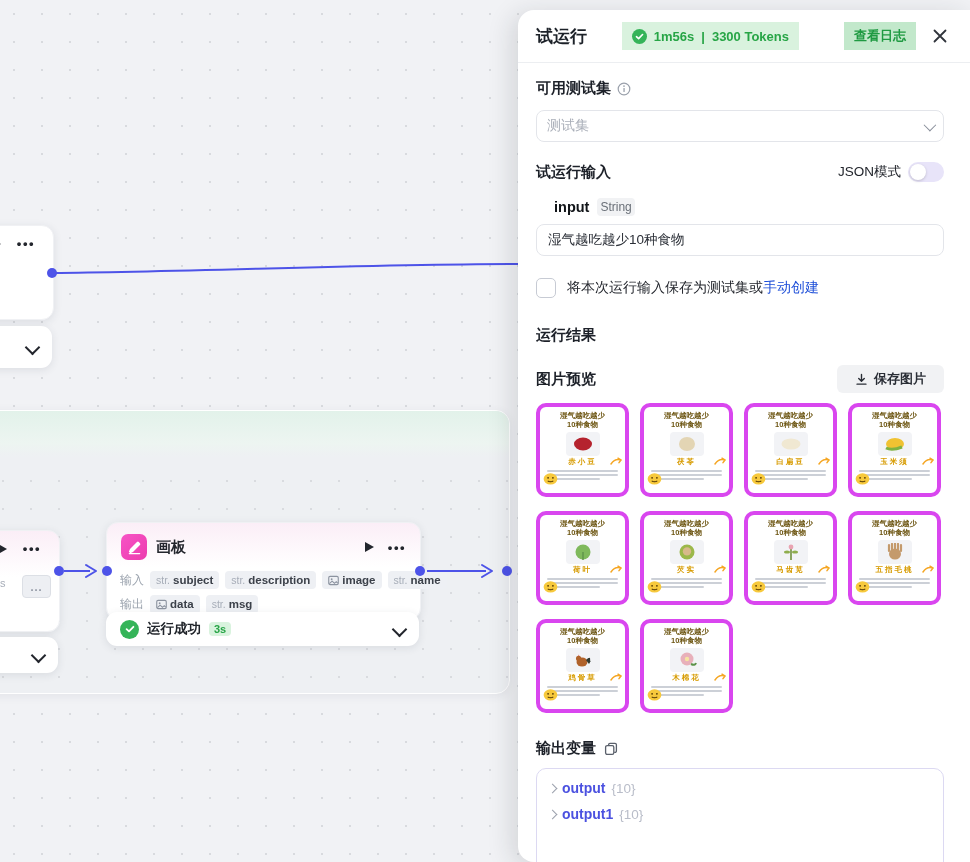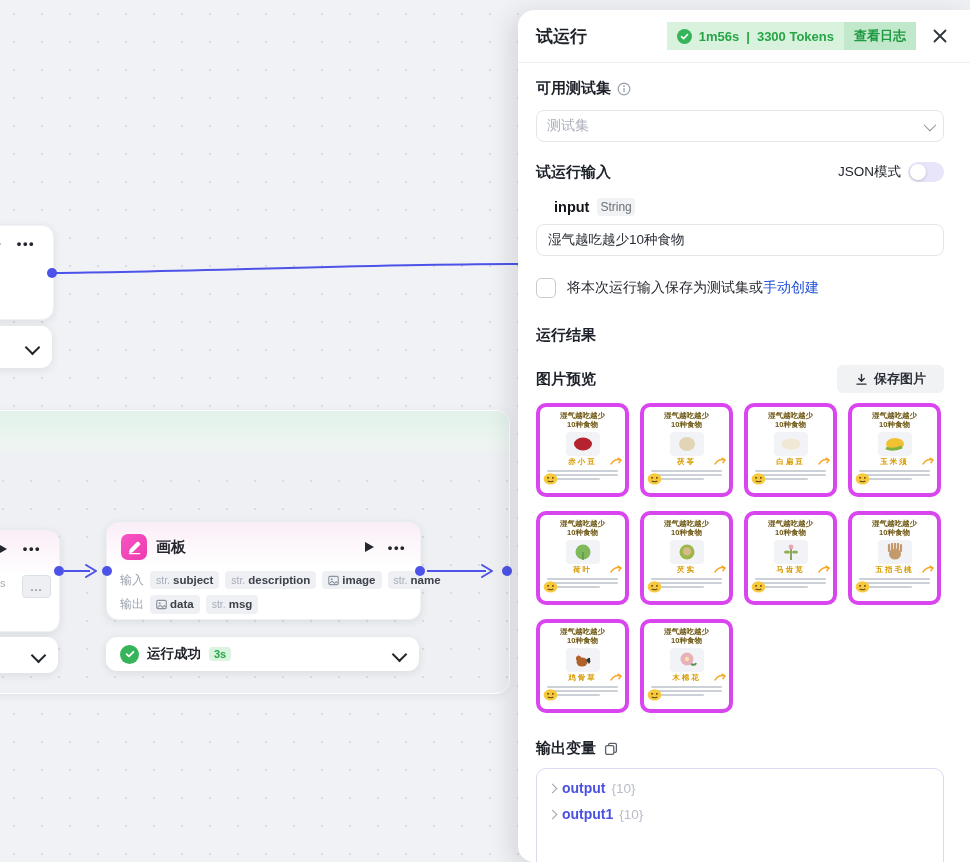--- a/index.html
+++ b/index.html
@@ -34,21 +34,21 @@
   .chev{width:9px;height:9px;border-right:2px solid #23262d;border-bottom:2px solid #23262d;transform:rotate(45deg);margin-left:auto;cursor:pointer;}
   .ghost-more{position:absolute;left:22px;top:575px;width:27px;height:21px;background:#edeff3;border:1px solid #dcdfe5;
     border-radius:4px;color:#8d94a0;font-size:11px;font-weight:700;letter-spacing:1px;display:flex;align-items:center;justify-content:center;cursor:pointer;}
   .tag-fragment{position:absolute;left:0px;top:577px;font-size:11px;color:#a7adb8;}
   svg.wires{position:absolute;left:0;top:0;z-index:3;pointer-events:none;}
   
   .panel{position:absolute;left:518px;top:10px;width:452px;height:852px;background:#fff;
     border-radius:16px 0 0 16px;box-shadow:-6px 4px 26px rgba(31,35,41,.14);z-index:5;overflow:hidden;}
   .panel-header{height:52px;display:flex;align-items:center;padding:0 22px 0 18px;gap:10px;}
   .panel-title{font-size:17px;font-weight:700;color:#1c2128;}
-  .run-badge{margin-left:auto;display:flex;border-radius:0;overflow:hidden;cursor:default;}
+  .run-badge{margin-left:auto;display:flex;border-radius:0;overflow:hidden;cursor:default;gap:45px;}
   .run-badge .seg-a{display:flex;align-items:center;gap:7px;background:#d9f2de;padding:5px 10px;}
   .run-badge .seg-a .check-circle{width:15px;height:15px;}
   .run-badge .txt{font-size:13px;font-weight:700;color:#27a546;}
   .run-badge .seg-b{background:#c2e8cb;padding:5px 10px;font-size:13px;font-weight:700;color:#1f9a42;cursor:pointer;}
   .close-x{margin-left:6px;cursor:pointer;display:flex;}
   .divider{height:1px;background:#eceef1;}
   .panel-body{padding:16px 26px 0 18px;}
   .sec-label{font-size:15px;font-weight:700;color:#1d2129;display:flex;align-items:center;gap:6px;}
   .select-box{margin-top:12px;height:30px;border:1px solid #e3e5ea;border-radius:8px;display:flex;align-items:center;
     padding:0 10px;cursor:pointer;background:#fff;}
@@ -174,21 +174,21 @@
           </svg>
           <span>data</span>
         </span>
       <span class="tag">
           <span class="pfx">str.</span>
           <span>msg</span>
         </span>
     </div>
   </div>
 
-  <div class="status-pill" style="left:106px;top:637px;width:313px;height:34px;box-sizing:border-box;">
+  <div class="status-pill" style="left:106px;top:612px;width:313px;height:34px;box-sizing:border-box;">
     <span class="check-circle">
         <svg width="10" height="10" viewBox="0 0 10 10">
           <path d="M1.6 5.2 4 7.4 8.4 2.8" stroke="#fff" stroke-width="1.8" fill="none" stroke-linecap="round" stroke-linejoin="round"></path>
         </svg>
       </span>
     <span class="status-text">运行成功</span>
     <span class="time-badge">3s</span>
     <span class="chev"></span>
   </div>
 

